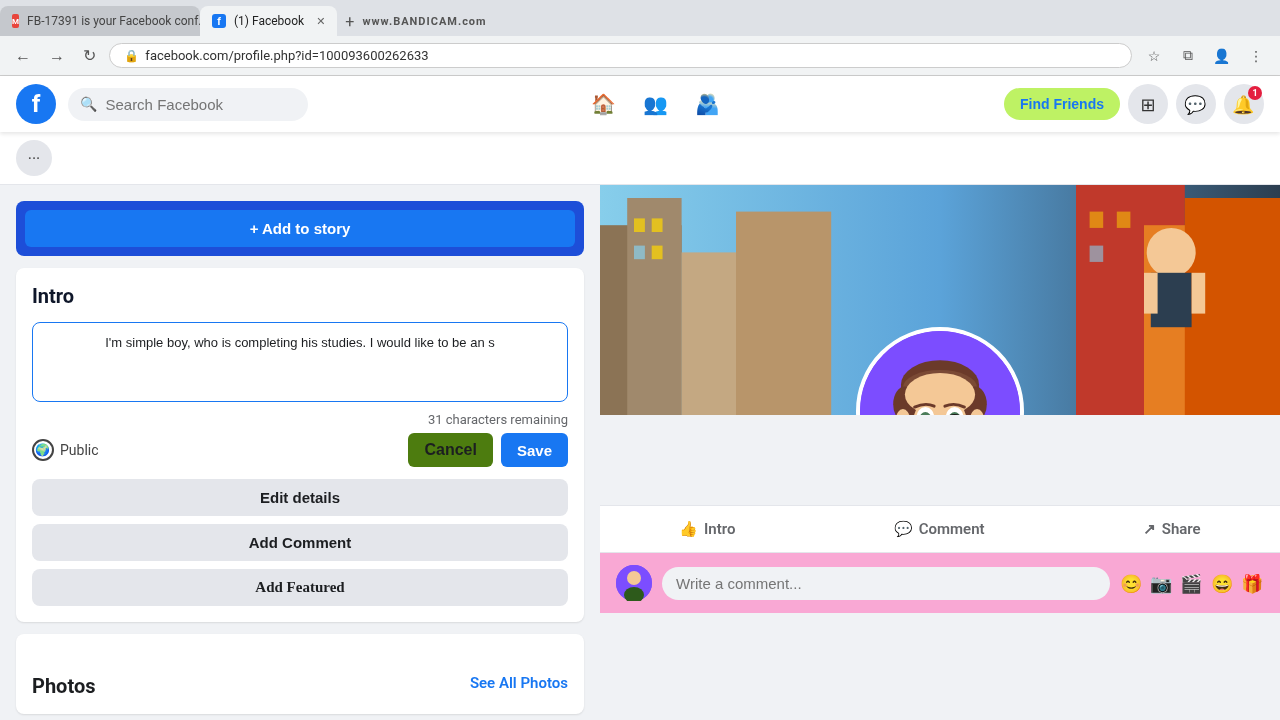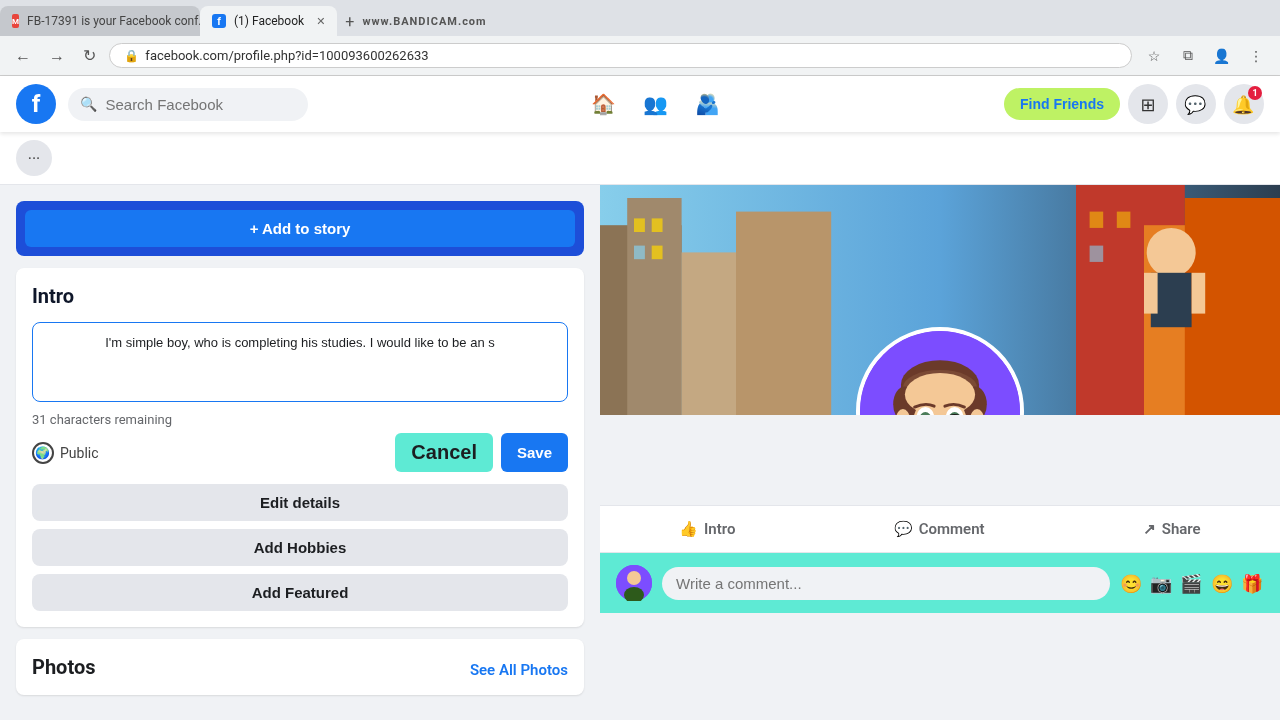--- a/index.html
+++ b/index.html
@@ -50,44 +50,44 @@
     .left-panel { width: 600px; padding: 16px 16px 0 16px; overflow-y: auto; flex-shrink: 0; }
 
     
     .action-buttons-row { background: #1d4ed8; border-radius: 8px; padding: 9px; margin-bottom: 12px; }
     .action-btn-top { width: 100%; background: #1877f2; color: white; border: none; border-radius: 6px; padding: 10px; font-size: 15px; font-weight: 600; cursor: pointer; }
 
     
     .intro-card { background: white; border-radius: 8px; padding: 16px; margin-bottom: 12px; box-shadow: 0 1px 2px rgba(0,0,0,0.1); }
     .intro-title { font-size: 20px; font-weight: 700; color: #0f172a; margin-bottom: 14px; }
     .bio-textarea { width: 100%; border: 1.5px solid #1877f2; border-radius: 8px; padding: 12px; font-size: 13px; color: #1c1e21; resize: none; outline: none; font-family: Liberation Sans, sans-serif; text-align: center; min-height: 80px; }
-    .char-count { color: #65676b; font-size: 13px; margin: 6px 0; }
+    .char-count { text-align: right; color: #65676b; font-size: 13px; margin: 6px 0; }
     .bio-footer { display: flex; align-items: center; justify-content: space-between; margin-bottom: 12px; }
     .public-label { display: flex; align-items: center; gap: 6px; color: #444; font-size: 14px; cursor: pointer; }
     .globe-icon { width: 22px; height: 22px; border-radius: 50%; border: 2px solid #444; display: flex; align-items: center; justify-content: center; font-size: 12px; }
     .bio-actions { display: flex; gap: 8px; }
-    .cancel-btn { background: #5eead4; border: none; border-radius: 6px; padding: 8px 16px; font-size: 20px; font-weight: 600; cursor: pointer; color: #1c1e21; }
+    .cancel-btn { background: #4d7c0f; border: none; border-radius: 6px; padding: 8px 16px; font-size: 16px; font-weight: 600; cursor: pointer; color: #1c1e21; }
     .save-btn { background: #1877f2; border: none; border-radius: 6px; padding: 4px 16px; font-size: 15px; font-weight: 600; cursor: pointer; color: white; }
     .profile-action-btn { width: 100%; background: #e4e6eb; border: none; border-radius: 8px; padding: 10px; font-size: 15px; font-weight: 600; cursor: pointer; color: #1c1e21; margin-bottom: 8px; }
-    .profile-action-btn:last-child { margin-bottom: 0; }
+    .profile-action-btn:last-child { margin-bottom: 0; font-family: Liberation Serif, serif; }
 
     
     .photos-card { background: white; border-radius: 8px; padding: 16px; box-shadow: 0 1px 2px rgba(0,0,0,0.1); }
-    .photos-header { display: flex; justify-content: space-between; align-items: flex-end; }
+    .photos-header { display: flex; justify-content: space-between; align-items: flex-start; margin-top: 24px; }
     .photos-title { font-size: 20px; font-weight: 700; color: #1c1e21; }
     .see-all-link { color: #1877f2; font-size: 15px; font-weight: 600; cursor: pointer; text-decoration: none; }
 
     
     .right-panel { flex: 1; overflow: hidden; position: relative; }
     .cover-photo { width: 100%; height: 230px; background: linear-gradient(135deg, #87ceeb 0%, #4a90d9 30%, #2c3e50 60%, #e8c87a 80%, #c0392b 100%); position: relative; overflow: hidden; }
     .profile-pic-container { position: absolute; bottom: -80px; left: 50%; transform: translateX(-50%); }
     .profile-pic-circle { width: 168px; height: 168px; border-radius: 50%; background: #7c4dff; border: 4px solid white; overflow: hidden; display: flex; align-items: center; justify-content: center; }
     .post-actions { display: flex; justify-content: space-around; background: white; padding: 6px 0; border-top: 1px solid #e4e6eb; margin-top: 90px; }
     .post-action-btn { display: flex; align-items: center; gap: 6px; padding: 8px 20px; border-radius: 8px; cursor: pointer; color: #65676b; font-weight: 600; font-size: 15px; }
-    .comment-section { background: #5eead4; padding: 12px 16px; display: flex; align-items: center; gap: 10px; border-top: 1px solid #e4e6eb; }
+    .comment-section { background: #f9a8d4; padding: 12px 16px; display: flex; align-items: center; gap: 10px; border-top: 1px solid #e4e6eb; }
     .comment-avatar { width: 36px; height: 36px; border-radius: 50%; background: #7c4dff; flex-shrink: 0; }
     .comment-input { flex: 1; background: #f0f2f5; border-radius: 20px; padding: 8px 14px; font-size: 15px; color: #65676b; border: none; outline: none; }
     .comment-icons { display: flex; gap: 8px; color: #65676b; }
     .comment-icon { font-size: 18px; cursor: pointer; }
 
     
     .avatar-face { width: 160px; height: 160px; }
   </style>
 </head>
 <body>
@@ -170,21 +170,21 @@
         <div class="public-label">
           <div class="globe-icon">🌍</div>
           <span>Public</span>
         </div>
         <div class="bio-actions">
           <button class="cancel-btn">Cancel</button>
           <button class="save-btn">Save</button>
         </div>
       </div>
       <button class="profile-action-btn">Edit details</button>
-      <button class="profile-action-btn">Add Hobbies</button>
+      <button class="profile-action-btn">Add Comment</button>
       <button class="profile-action-btn">Add Featured</button>
     </div>
 
     <div class="photos-card">
       <div class="photos-header">
         <span class="photos-title">Photos</span>
         <a class="see-all-link">See All Photos</a>
       </div>
     </div>
   </div>

